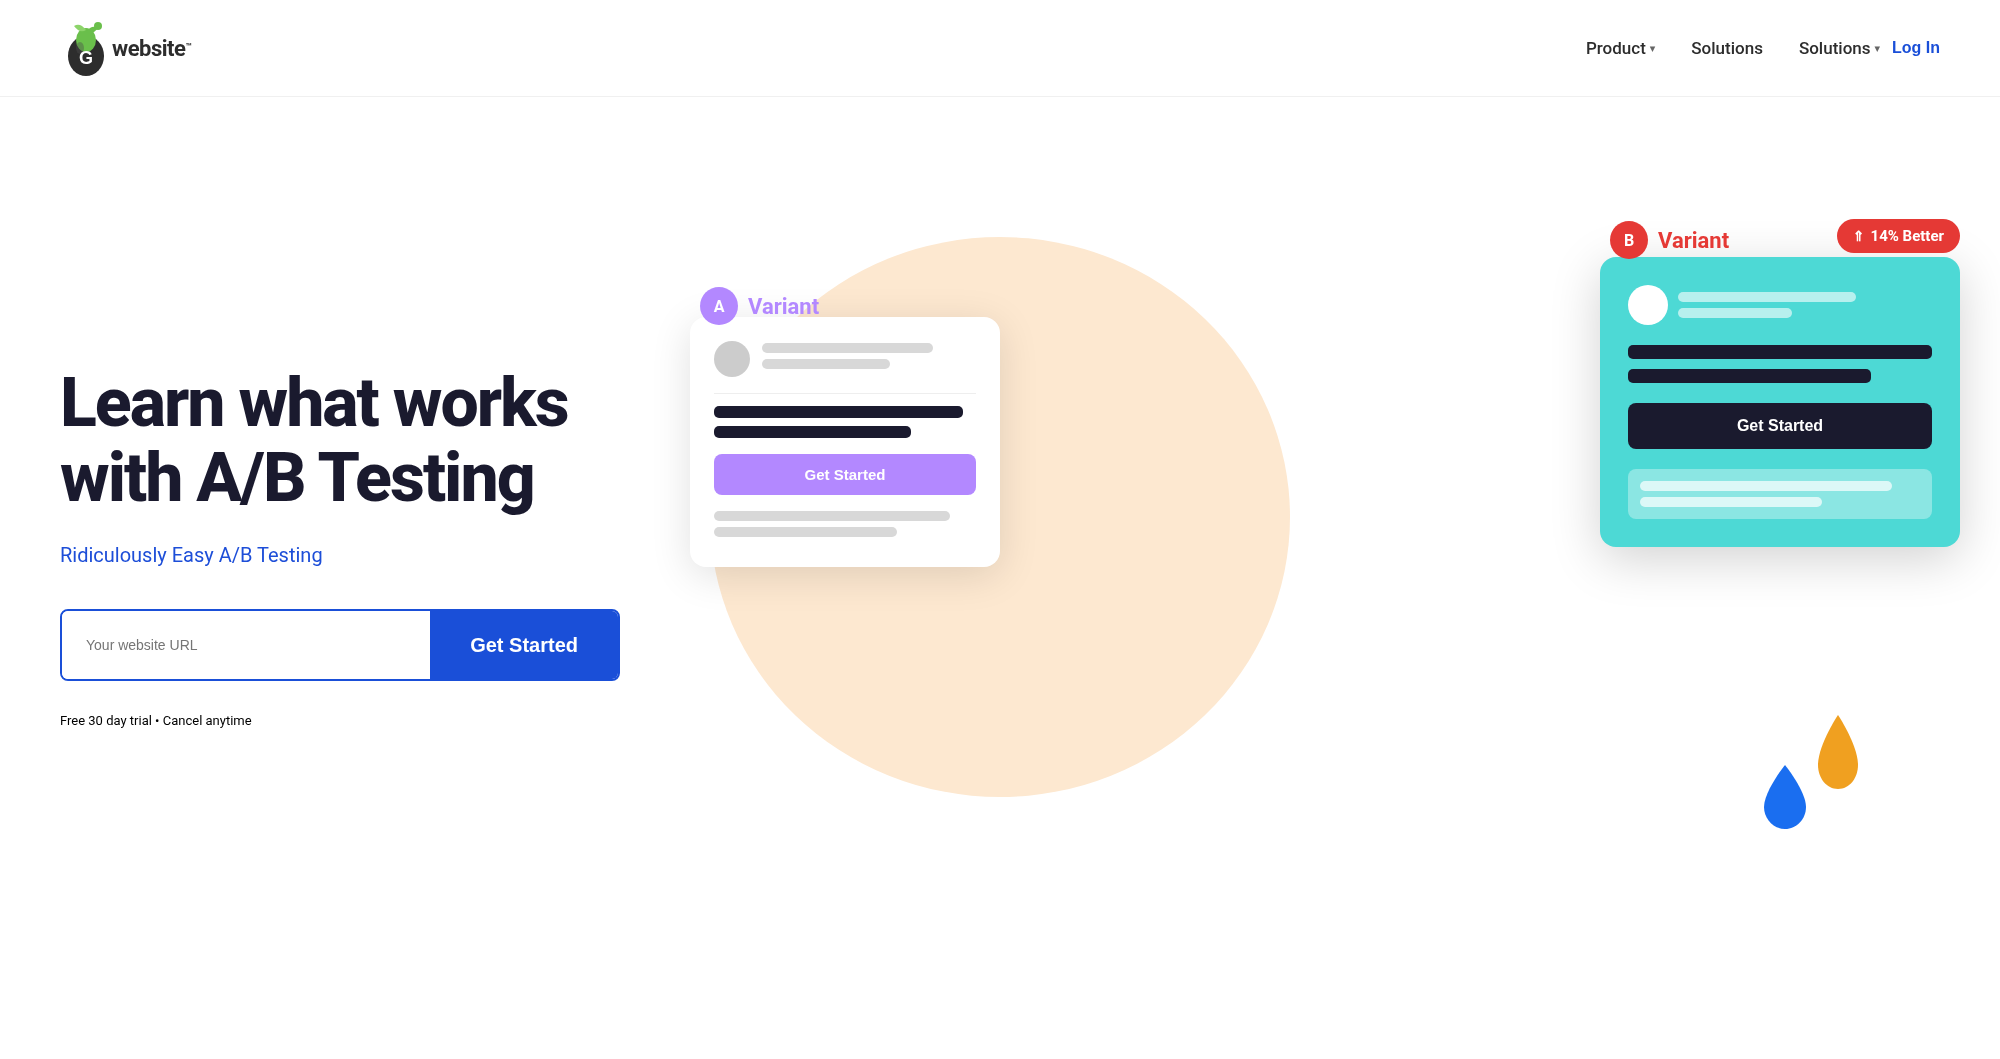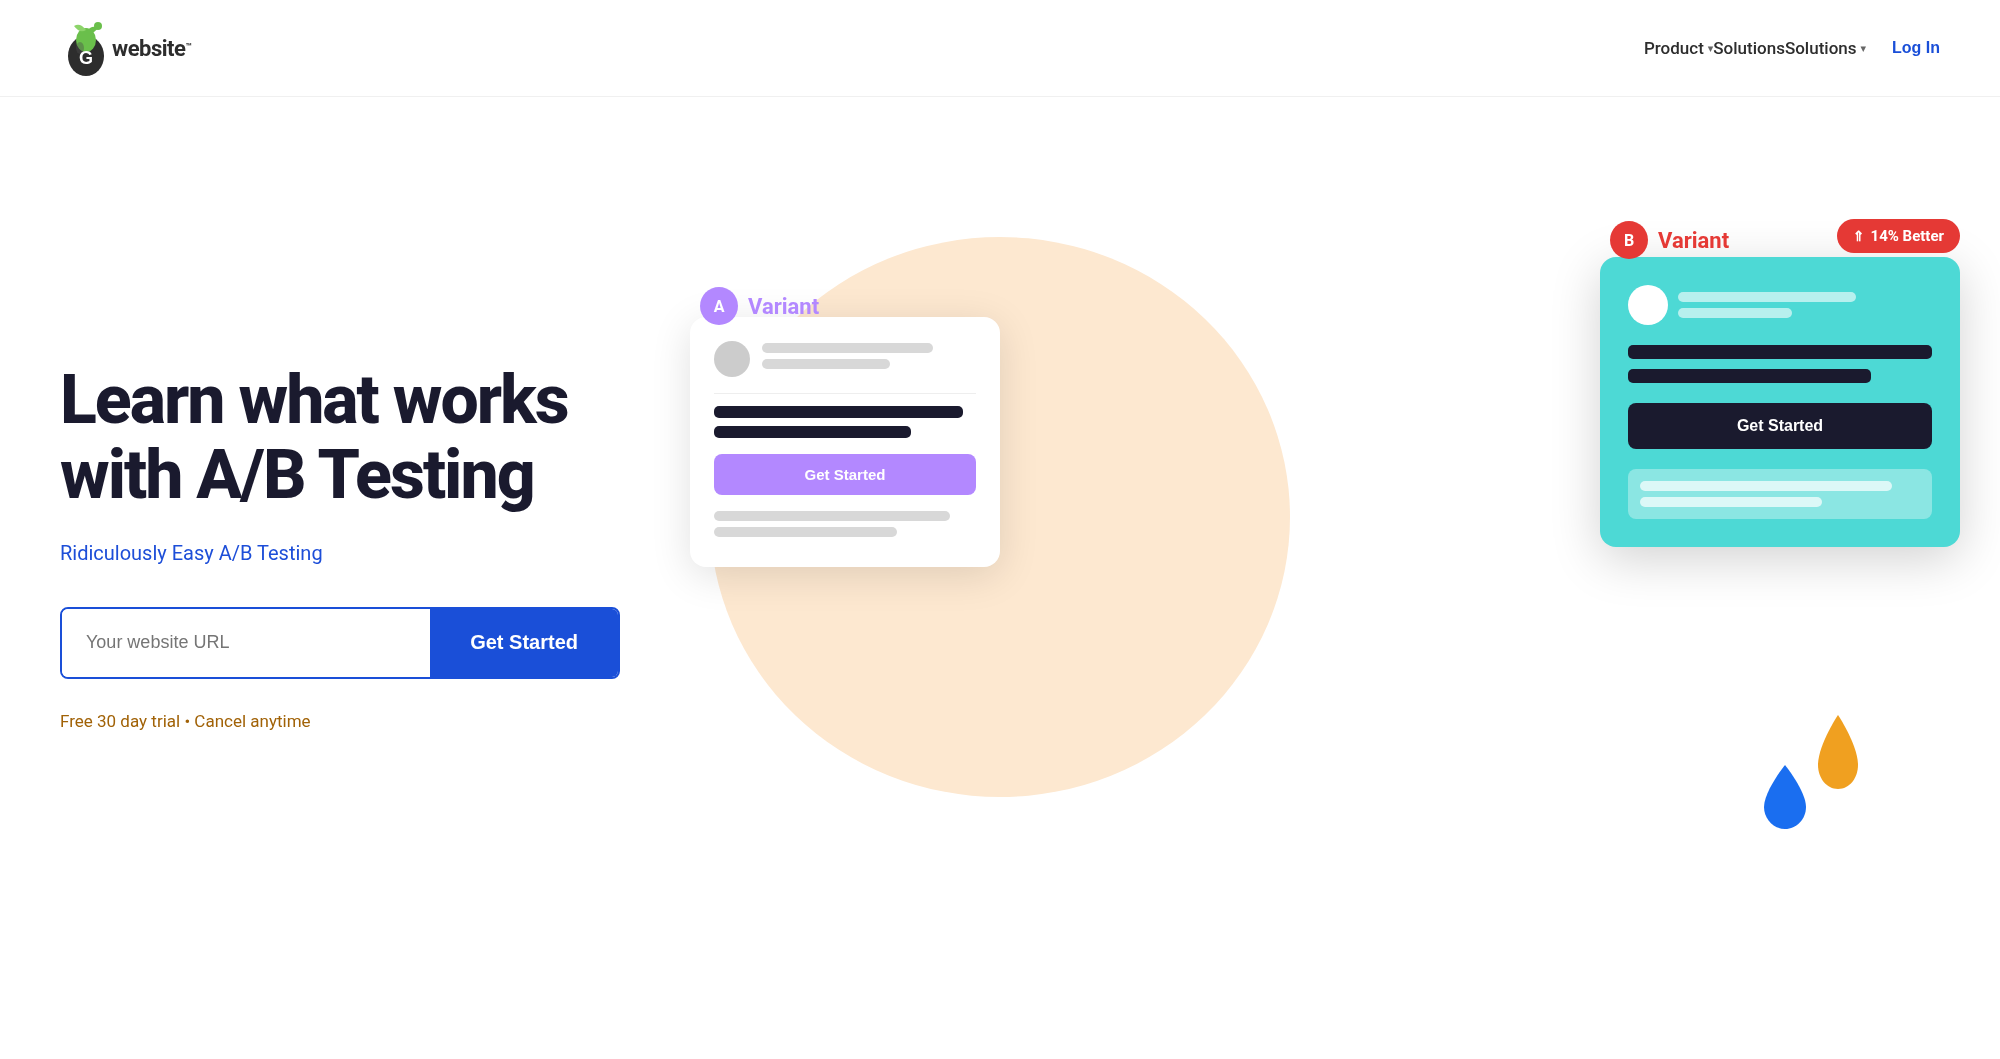--- a/index.html
+++ b/index.html
@@ -37,20 +37,21 @@
       color: #2d2d2d;
       letter-spacing: -0.5px;
     }
     .logo-tm {
       font-size: 10px;
       vertical-align: super;
     }
     .nav-links {
       display: flex;
       align-items: center;
+      gap: 36px;
       list-style: none;
     }
     .nav-links li a {
       text-decoration: none;
       color: #2d2d2d;
       font-size: 17px;
       font-weight: 500;
       display: flex;
       align-items: center;
       gap: 4px;
@@ -71,21 +72,21 @@
       margin-left: 16px;
       white-space: nowrap;
     }
     .btn-login {
       background: none;
       border: none;
       color: #1a4fd8;
       font-size: 16px;
       font-weight: 600;
       cursor: pointer;
-      margin-left: 26px;
+      margin-left: 12px;
     }
 
     
     .hero {
       display: flex;
       align-items: center;
       padding: 70px 60px 50px 60px;
       min-height: 880px;
       position: relative;
       overflow: hidden;
@@ -115,38 +116,38 @@
       border-radius: 8px;
       overflow: hidden;
       max-width: 640px;
       height: 72px;
     }
     .url-input {
       flex: 1;
       border: none;
       outline: none;
       padding: 0 24px;
-      font-size: 18px;
+      font-size: 14px;
       color: #999;
       background: #fff;
     }
     .btn-get-started {
       background: #1a4fd8;
       color: #fff;
       border: none;
       padding: 0 40px;
       font-size: 20px;
       font-weight: 700;
       cursor: pointer;
       white-space: nowrap;
     }
     .trial-text {
       margin-top: 32px;
-      font-size: 17px;
-      color: #a16207;
+      font-size: 13px;
+      color: #000000;
     }
 
     
     .hero-right {
       flex: 1;
       position: relative;
       height: 700px;
       display: flex;
       align-items: center;
       justify-content: center;

